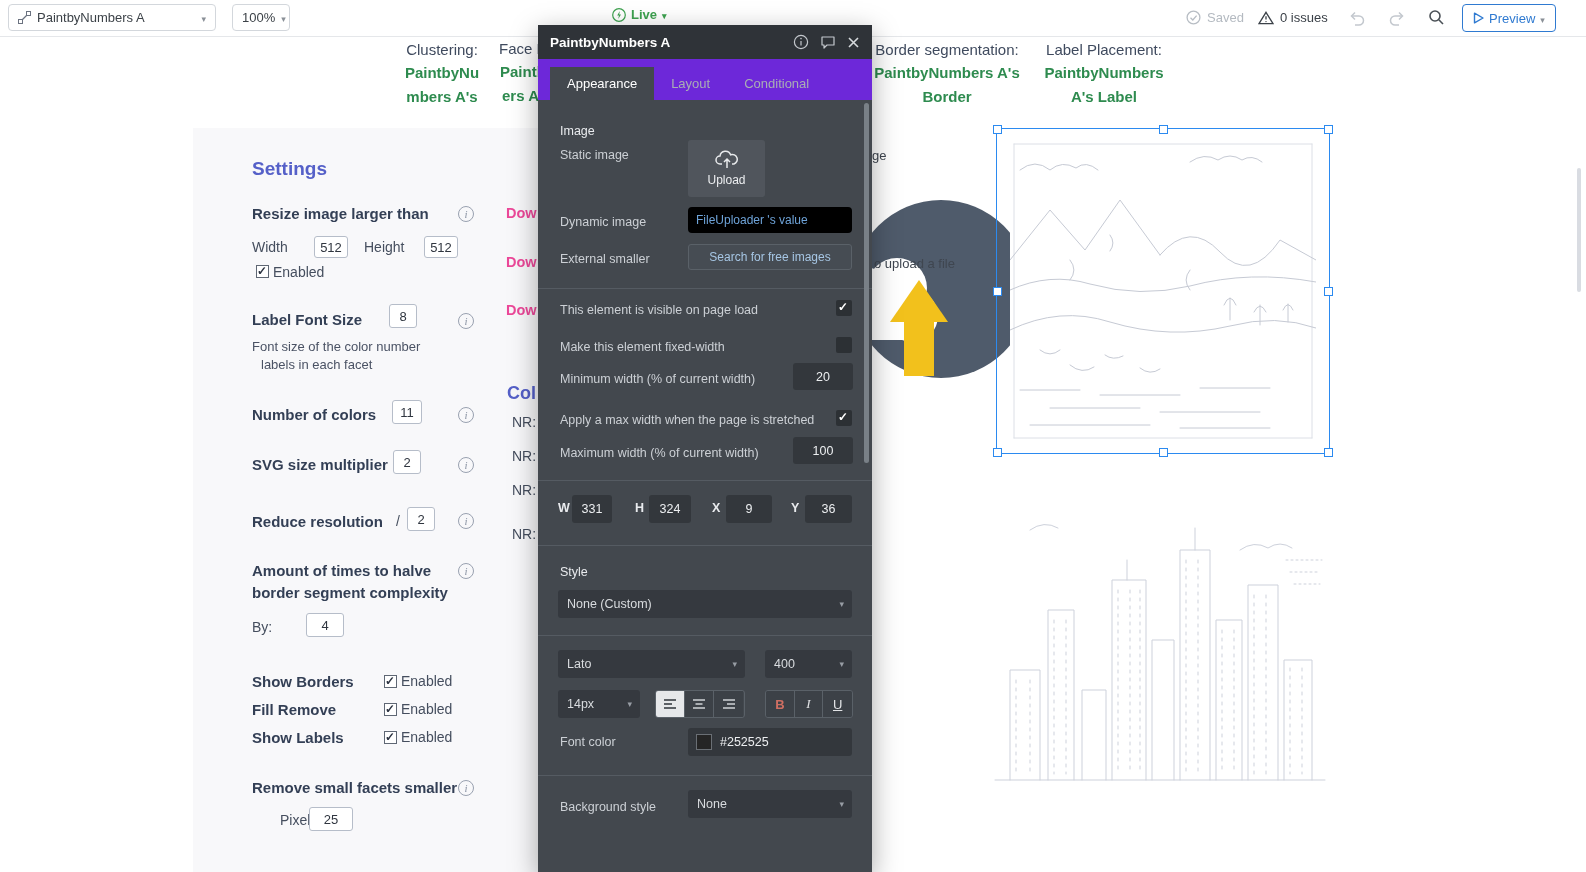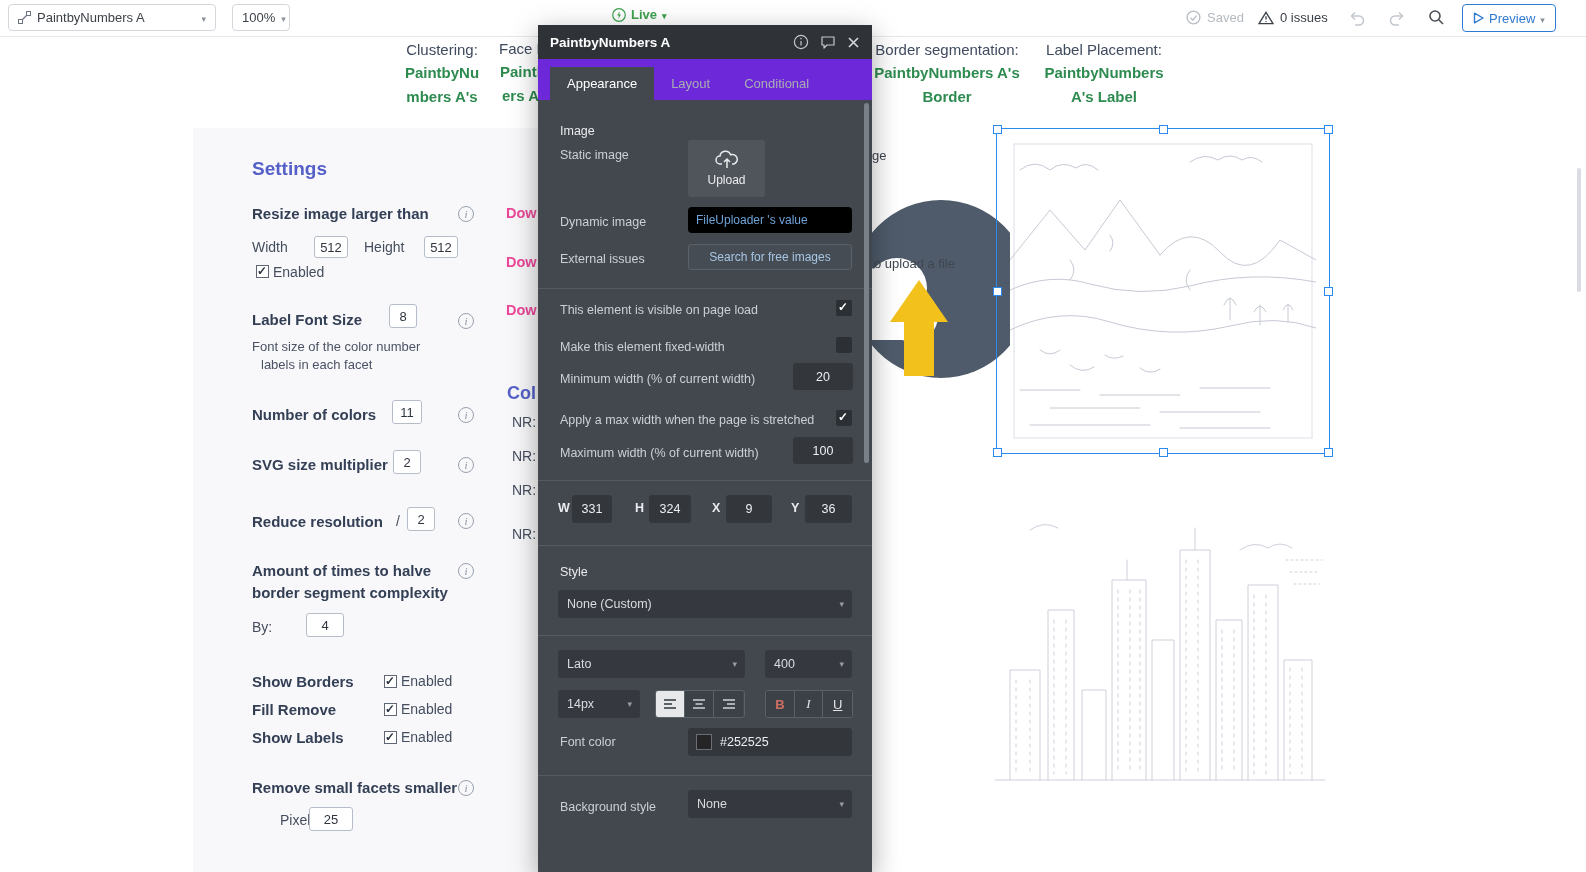--- a/index.html
+++ b/index.html
@@ -342,21 +342,21 @@
         <svg width="24" height="19" viewBox="0 0 24 19" fill="none" stroke="#e8eaec" stroke-width="1.5">
           <path d="M7 14 H5 a4 4 0 0 1 0 -8 a5.5 5.5 0 0 1 10.6 -1.3 A4.2 4.2 0 0 1 19 14 H17"></path>
           <path d="M12 18 V9 M9 12 L12 9 L15 12"></path>
         </svg>
         <span>Upload</span>
       </div>
 
       <span class="p-lbl" style="left:22px;top:115px;">Dynamic image</span>
       <div id="dyn-box">FileUploader 's value</div>
 
-      <span class="p-lbl" style="left:22px;top:152px;">External issues</span>
+      <span class="p-lbl" style="left:22px;top:152px;">External smaller</span>
       <div id="search-free-btn">Search for free images</div>
 
       <div class="p-div" style="top:188px;"></div>
 
       <span class="p-lbl" style="left:22px;top:203px;">This element is visible on page load</span>
       <span class="p-check checked" style="left:298px;top:200px;"></span>
 
       <span class="p-lbl" style="left:22px;top:240px;">Make this element fixed-width</span>
       <span class="p-check" style="left:298px;top:237px;"></span>
 

